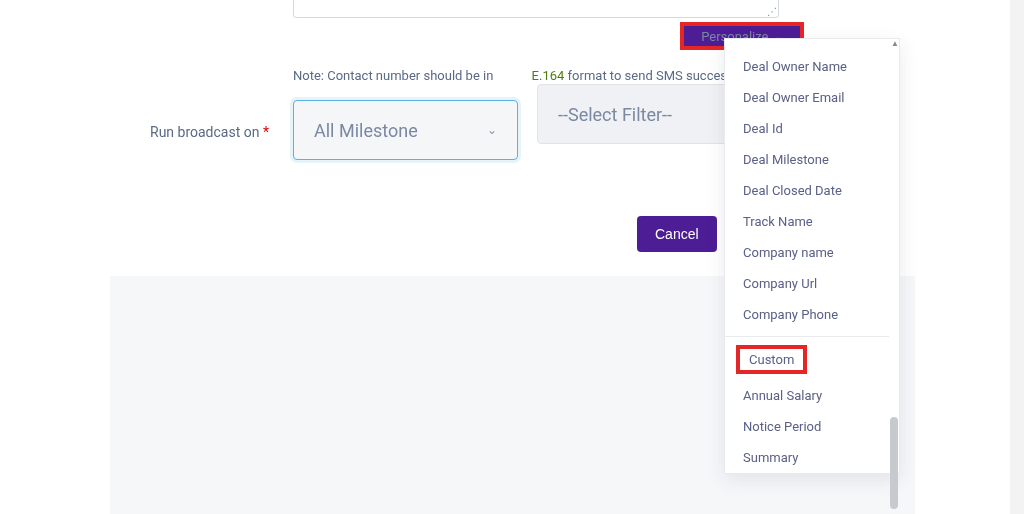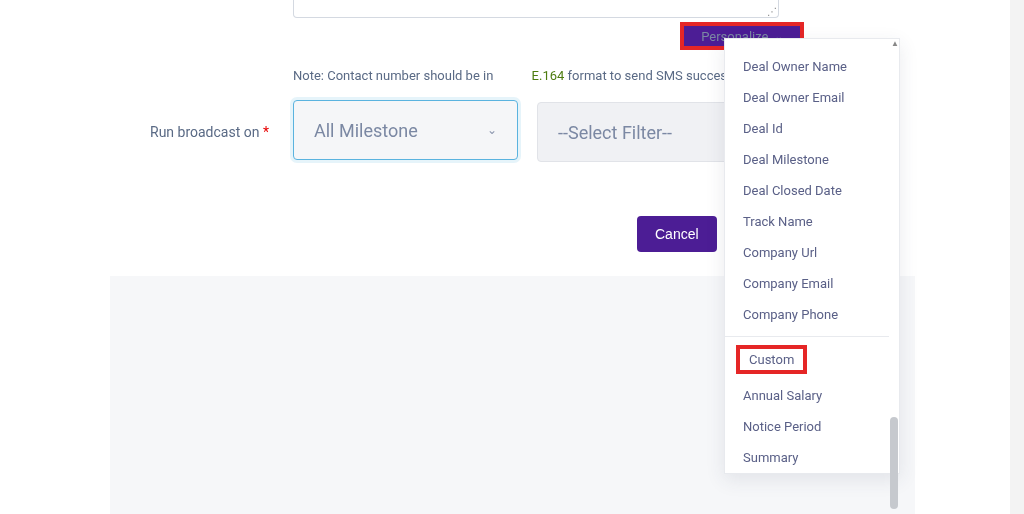--- a/index.html
+++ b/index.html
@@ -91,21 +91,21 @@
       align-items: center;
       justify-content: space-between;
       padding: 0 20px;
       color: #7b88a3;
       font-size: 18px;
       cursor: pointer;
     }
     .select-filter-wrap {
       position: absolute;
       left: 537px;
-      top: 102px;
+      top: 84px;
       width: 270px;
       height: 60px;
     }
     .select-filter {
       width: 225px;
       height: 60px;
       background: #f0f1f4;
       border: 1px solid #e1e3e8;
       border-radius: 4px;
       display: flex;
@@ -225,22 +225,22 @@
 
 <div class="lower-panel"></div>
 
 <div class="dropdown-panel">
   <div class="dropdown-item">Deal Owner Name</div>
   <div class="dropdown-item">Deal Owner Email</div>
   <div class="dropdown-item">Deal Id</div>
   <div class="dropdown-item">Deal Milestone</div>
   <div class="dropdown-item">Deal Closed Date</div>
   <div class="dropdown-item">Track Name</div>
+  <div class="dropdown-item">Company name</div>
   <div class="dropdown-item">Company Url</div>
-  <div class="dropdown-item">Company Email</div>
   <div class="dropdown-item">Company Phone</div>
 
   <div class="dropdown-section">
     <span class="custom-label">Custom</span>
     <div class="dropdown-item">Annual Salary</div>
     <div class="dropdown-item">Notice Period</div>
     <div class="dropdown-item">Summary</div>
   </div>
 
   <div class="dd-scrollbar">

